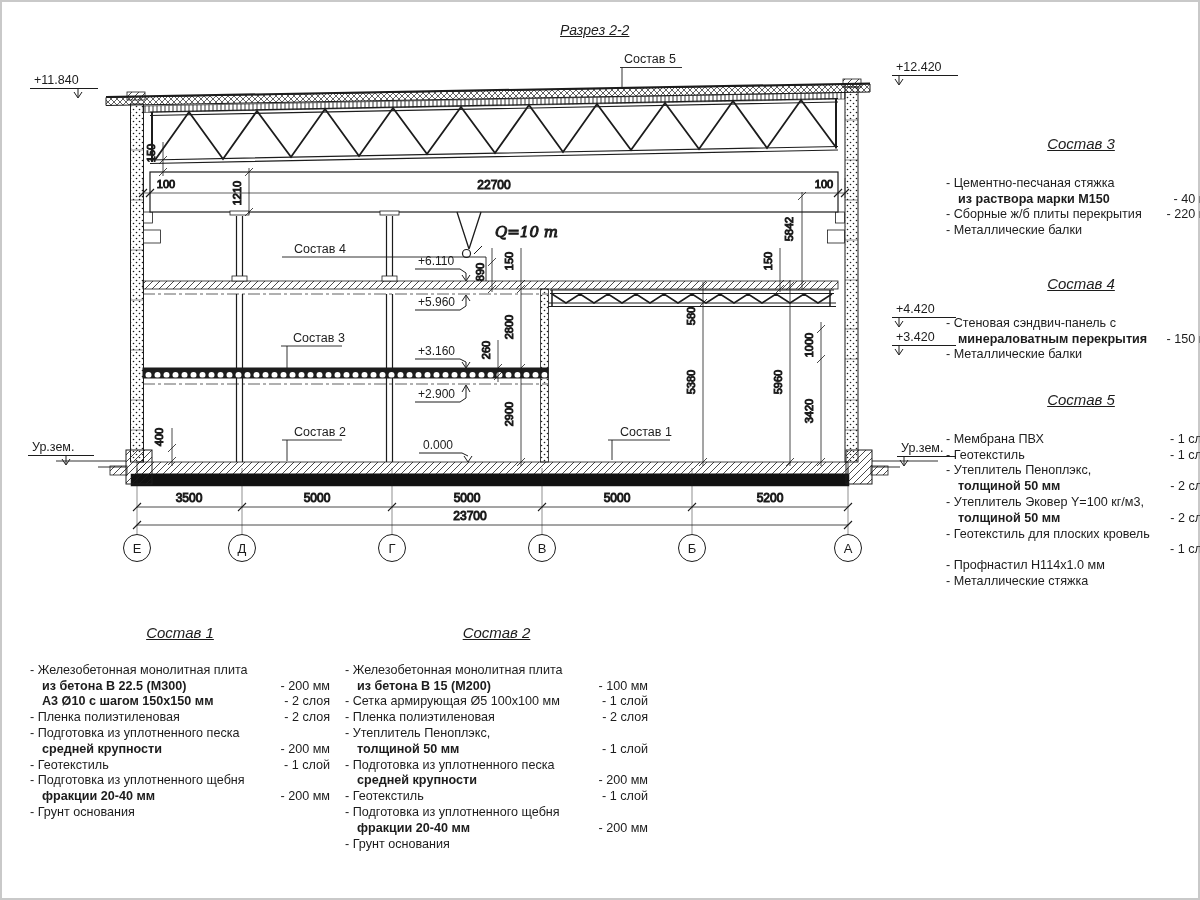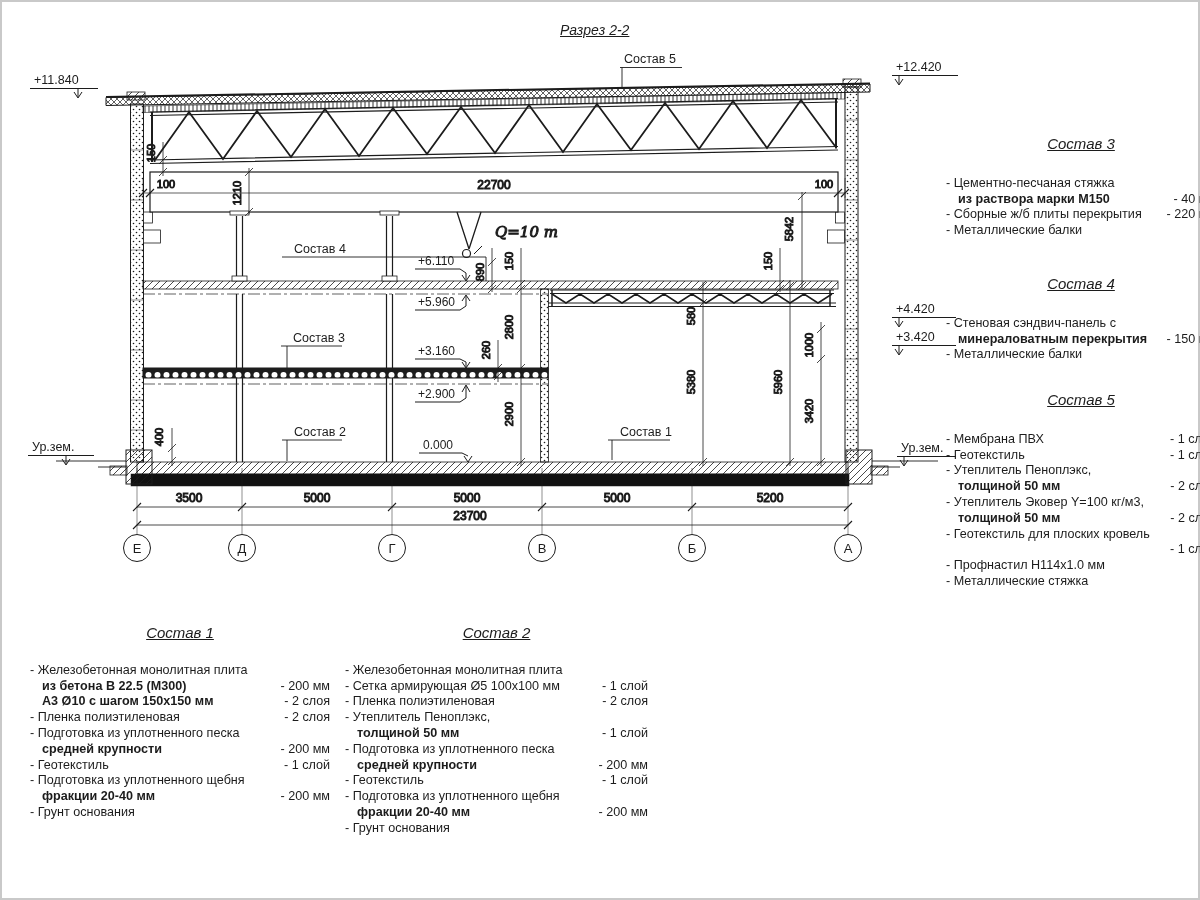--- a/index.html
+++ b/index.html
@@ -348,20 +348,24 @@
       <span class="r"></span>
     </div>
 </div>
 
 <div class="list" style="left:345px;top:625px;width:303px">
   <div class="lh">Состав 2</div>
   <div class="row">
       <span class="l">- Железобетонная  монолитная плита</span>
       <span class="r"></span>
     </div>
+  <div class="row ind">
+      <span class="l">из бетона В 15 (М200)</span>
+      <span class="r">- 100 мм</span>
+    </div>
   <div class="row">
       <span class="l">- Сетка армирующая Ø5 100х100 мм</span>
       <span class="r">- 1 слой</span>
     </div>
   <div class="row">
       <span class="l">- Пленка полиэтиленовая</span>
       <span class="r">-  2 слоя</span>
     </div>
   <div class="row">
       <span class="l">- Утеплитель Пеноплэкс,</span>

